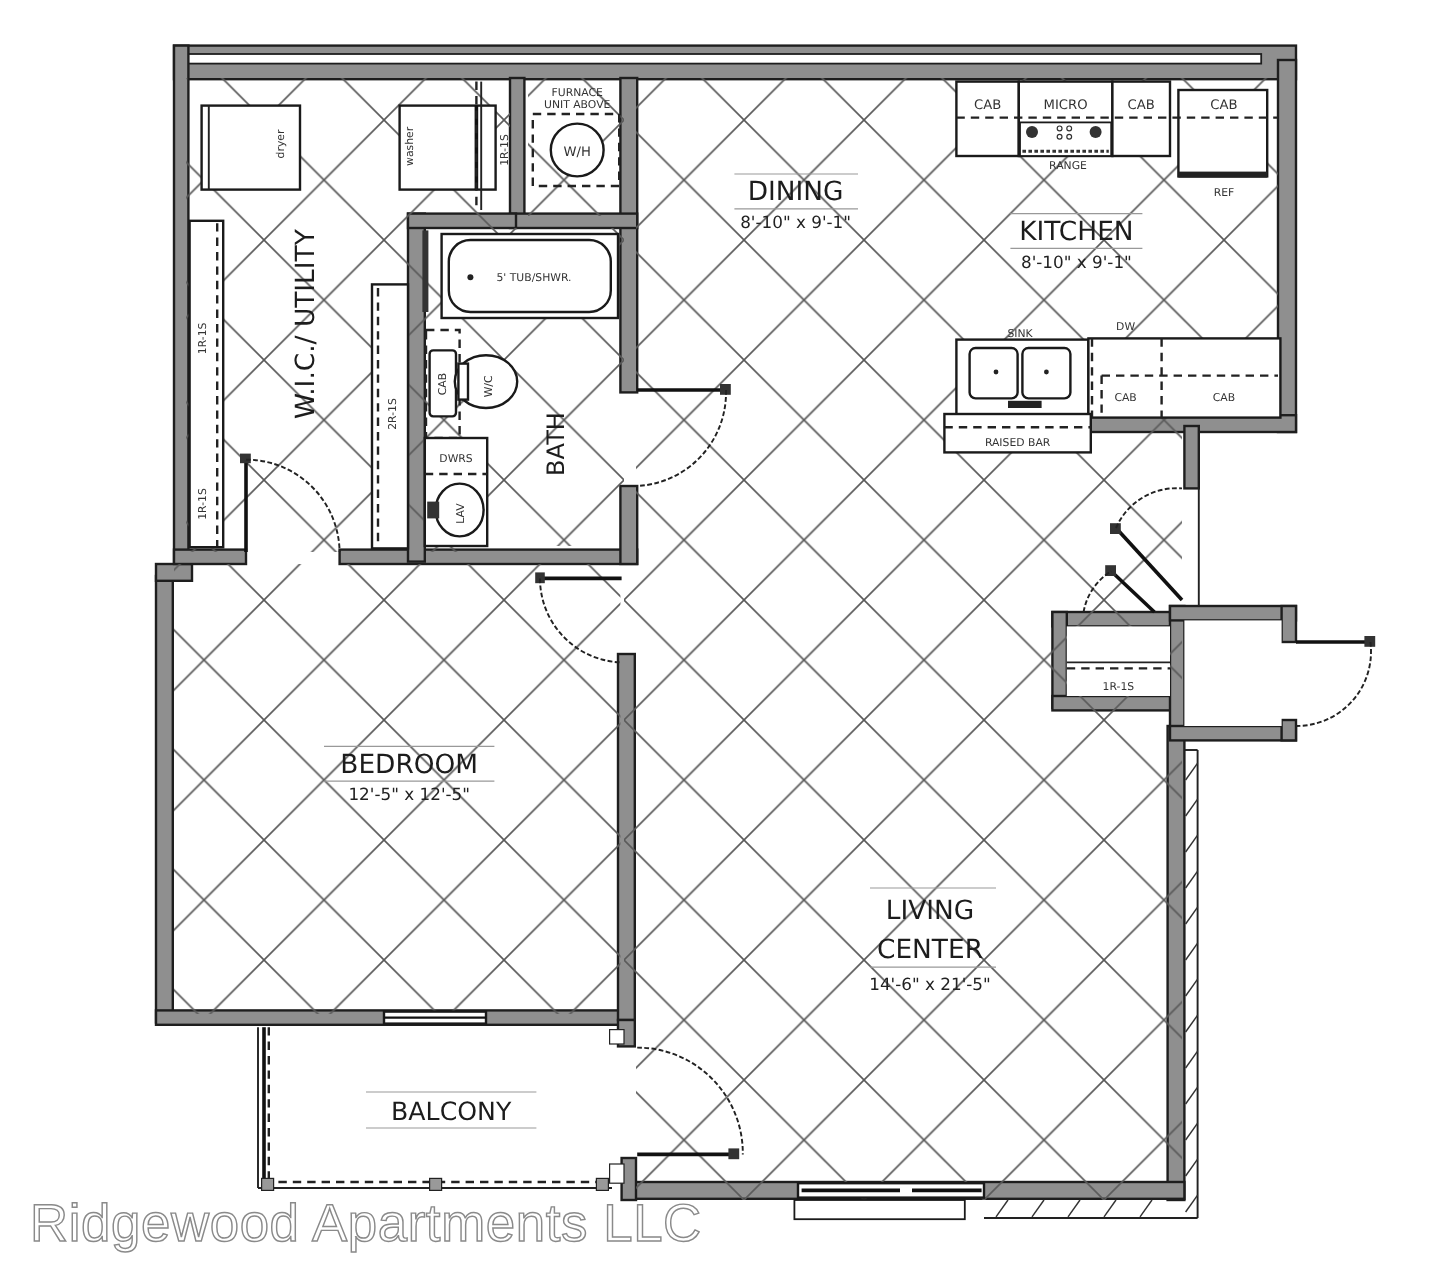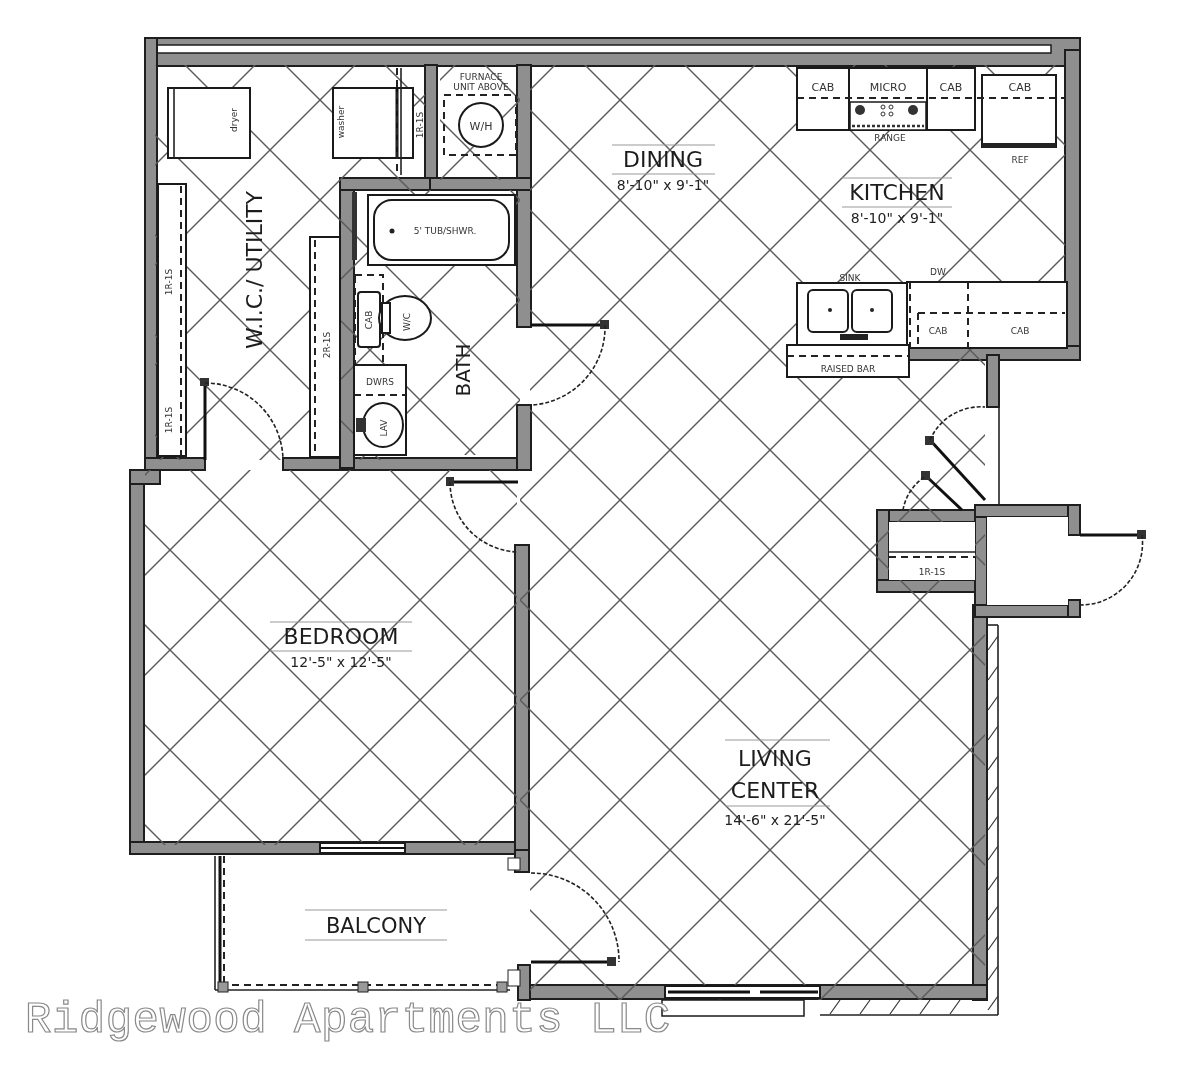--- a/index.html
+++ b/index.html
@@ -13,21 +13,21 @@
     .fix { fill:#fff; stroke:#1a1a1a; stroke-width:2; }
     .swing { stroke:#222; stroke-width:1.6; fill:none; stroke-dasharray:4 2; }
     .hatch { stroke:#333; stroke-width:1.2; }
     .room-label { font-family:"DejaVu Sans", sans-serif; fill:#1c1c1c; }
     .small-label { font-family:"DejaVu Sans", sans-serif; fill:#333; font-size:11px; }
     .tiny-label { font-family:"DejaVu Sans", sans-serif; fill:#333; font-size:9px; }
     .dim { font-family:"DejaVu Sans", sans-serif; fill:#222; font-size:14px; }
     .uline { stroke:#999; stroke-width:1; }
     #watermark {
       position:absolute; left:25px; top:995px;
-      font-family:Liberation Mono, monospace; font-size:44px;
+      font-family:Liberation Sans, sans-serif; font-size:44px;
       color:#ffffff; -webkit-text-stroke:1.2px #8a8a8a; letter-spacing:0.5px;
       white-space:nowrap;
     }
   </style>
 </head>
 <body>
 
 <svg id="plan" viewBox="0 0 1200 1065" xmlns="http://www.w3.org/2000/svg">
   <defs>
     <pattern id="diag" patternUnits="userSpaceOnUse" width="100" height="100" patternTransform="translate(20,0)">

